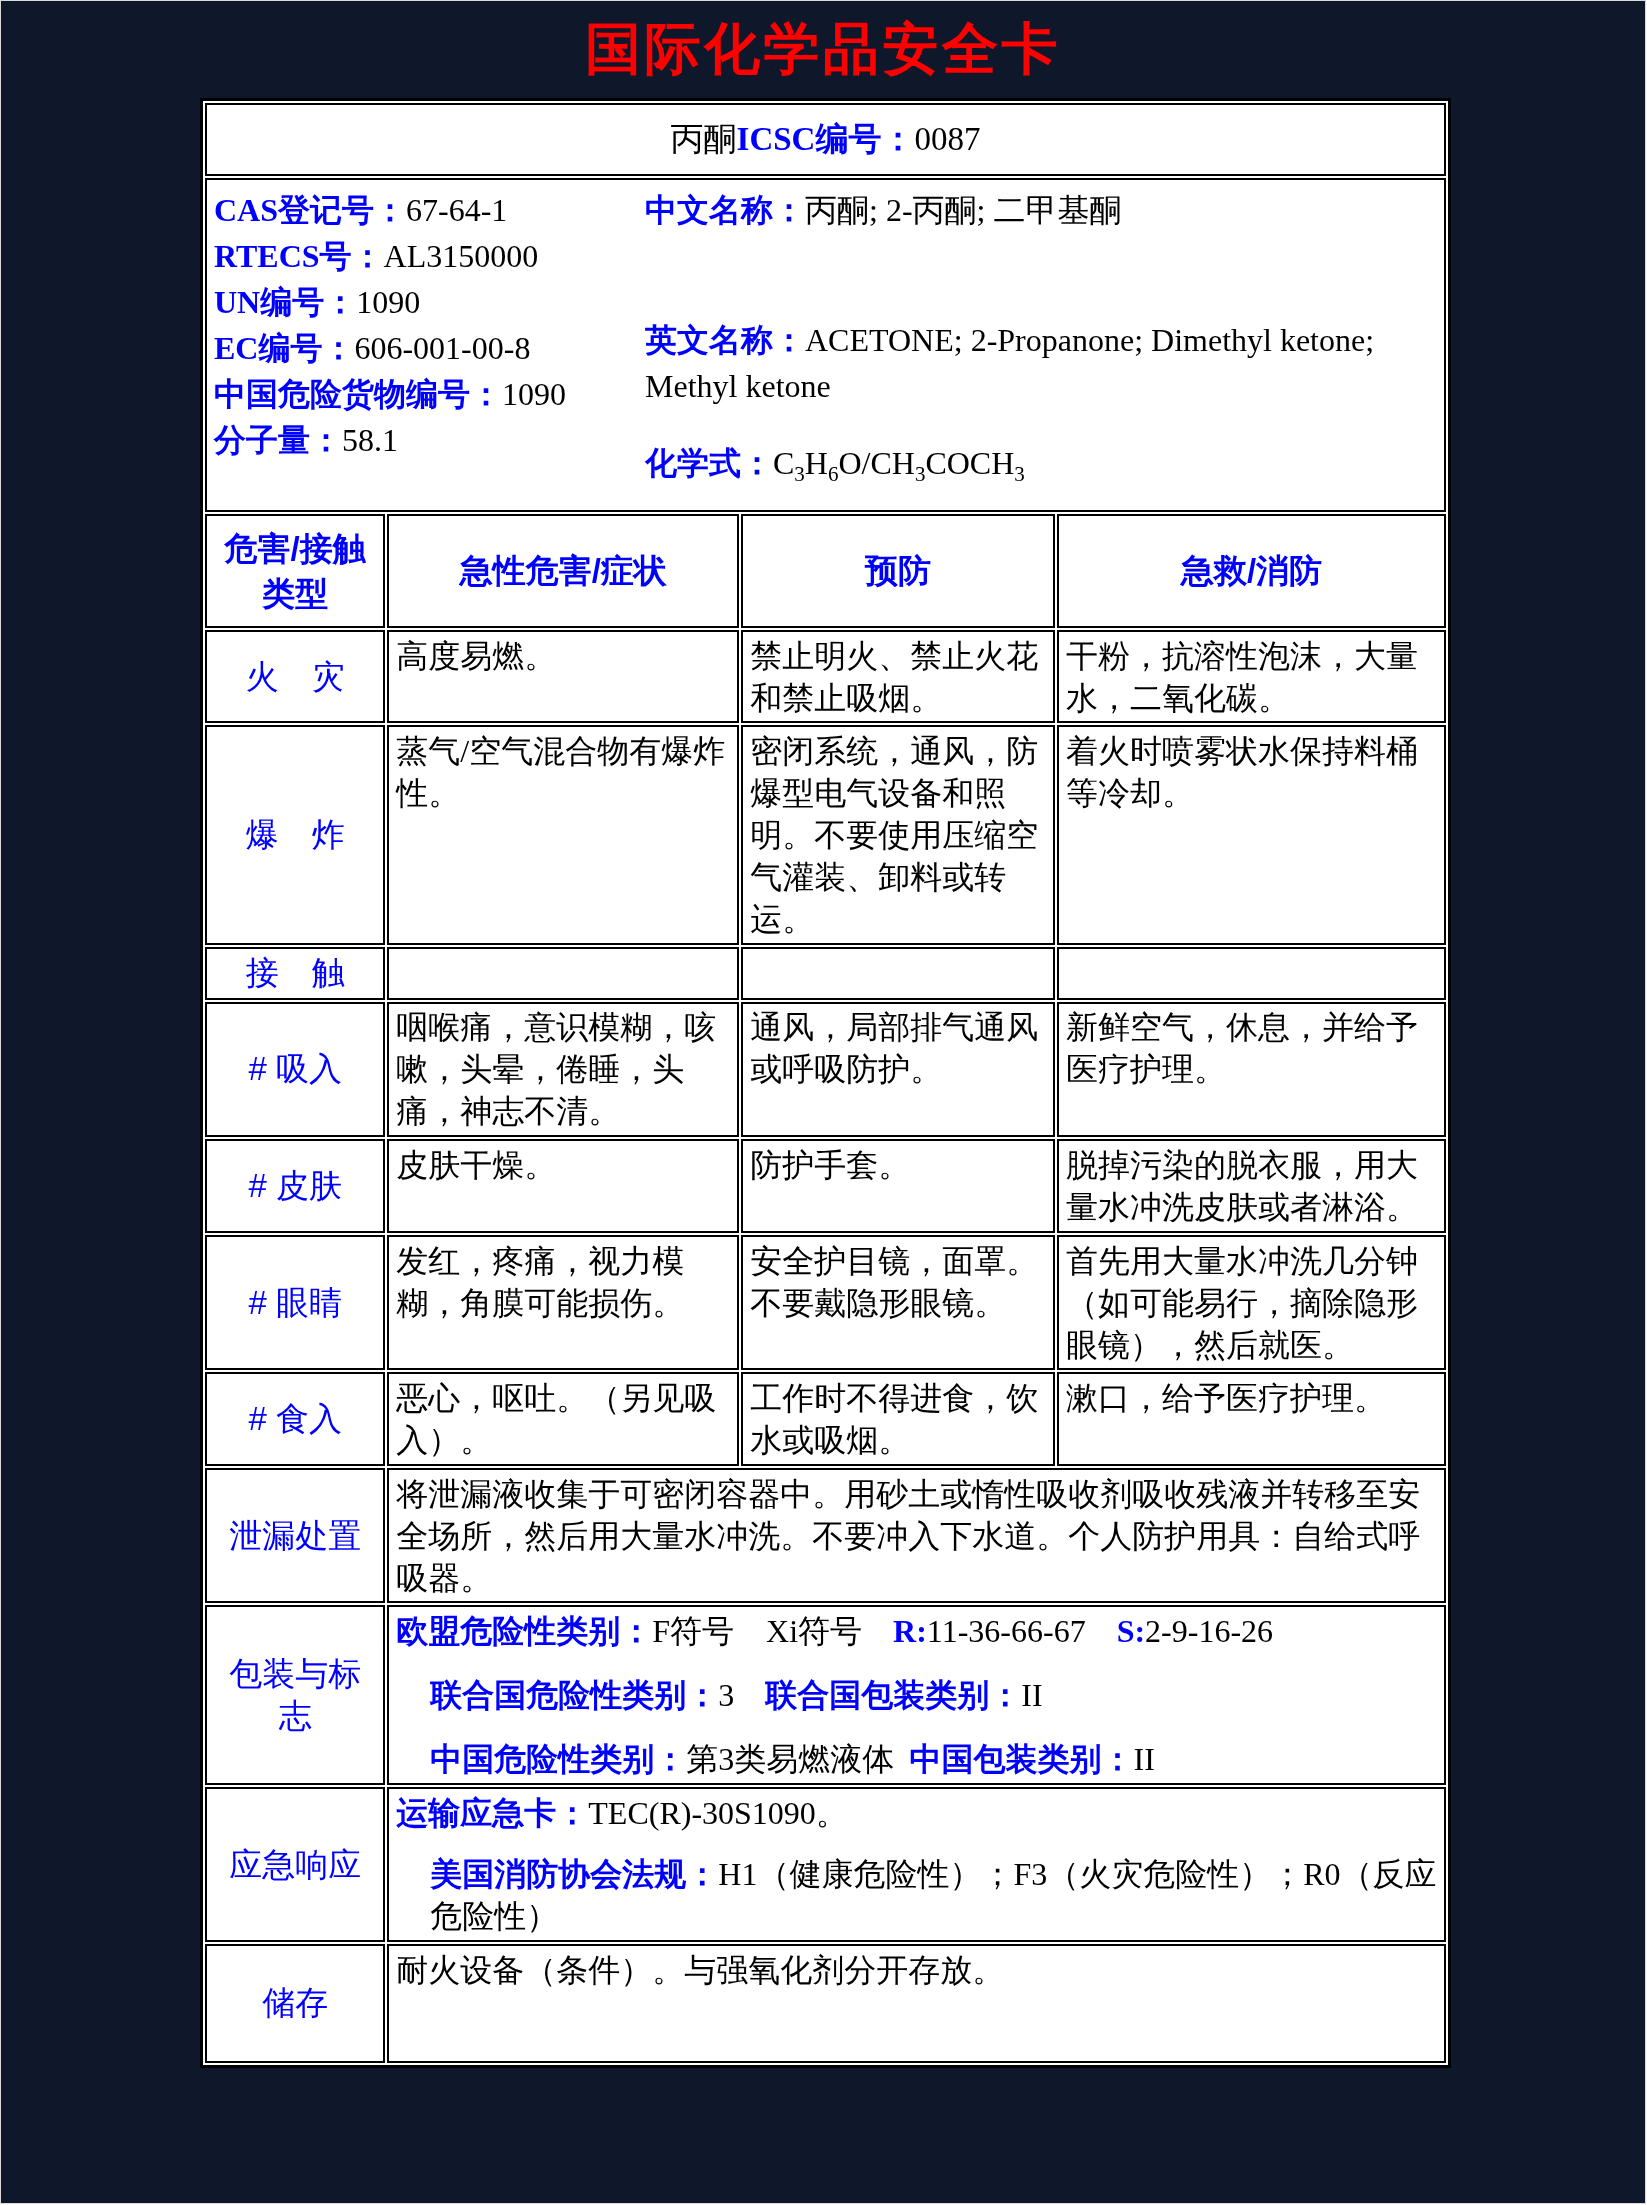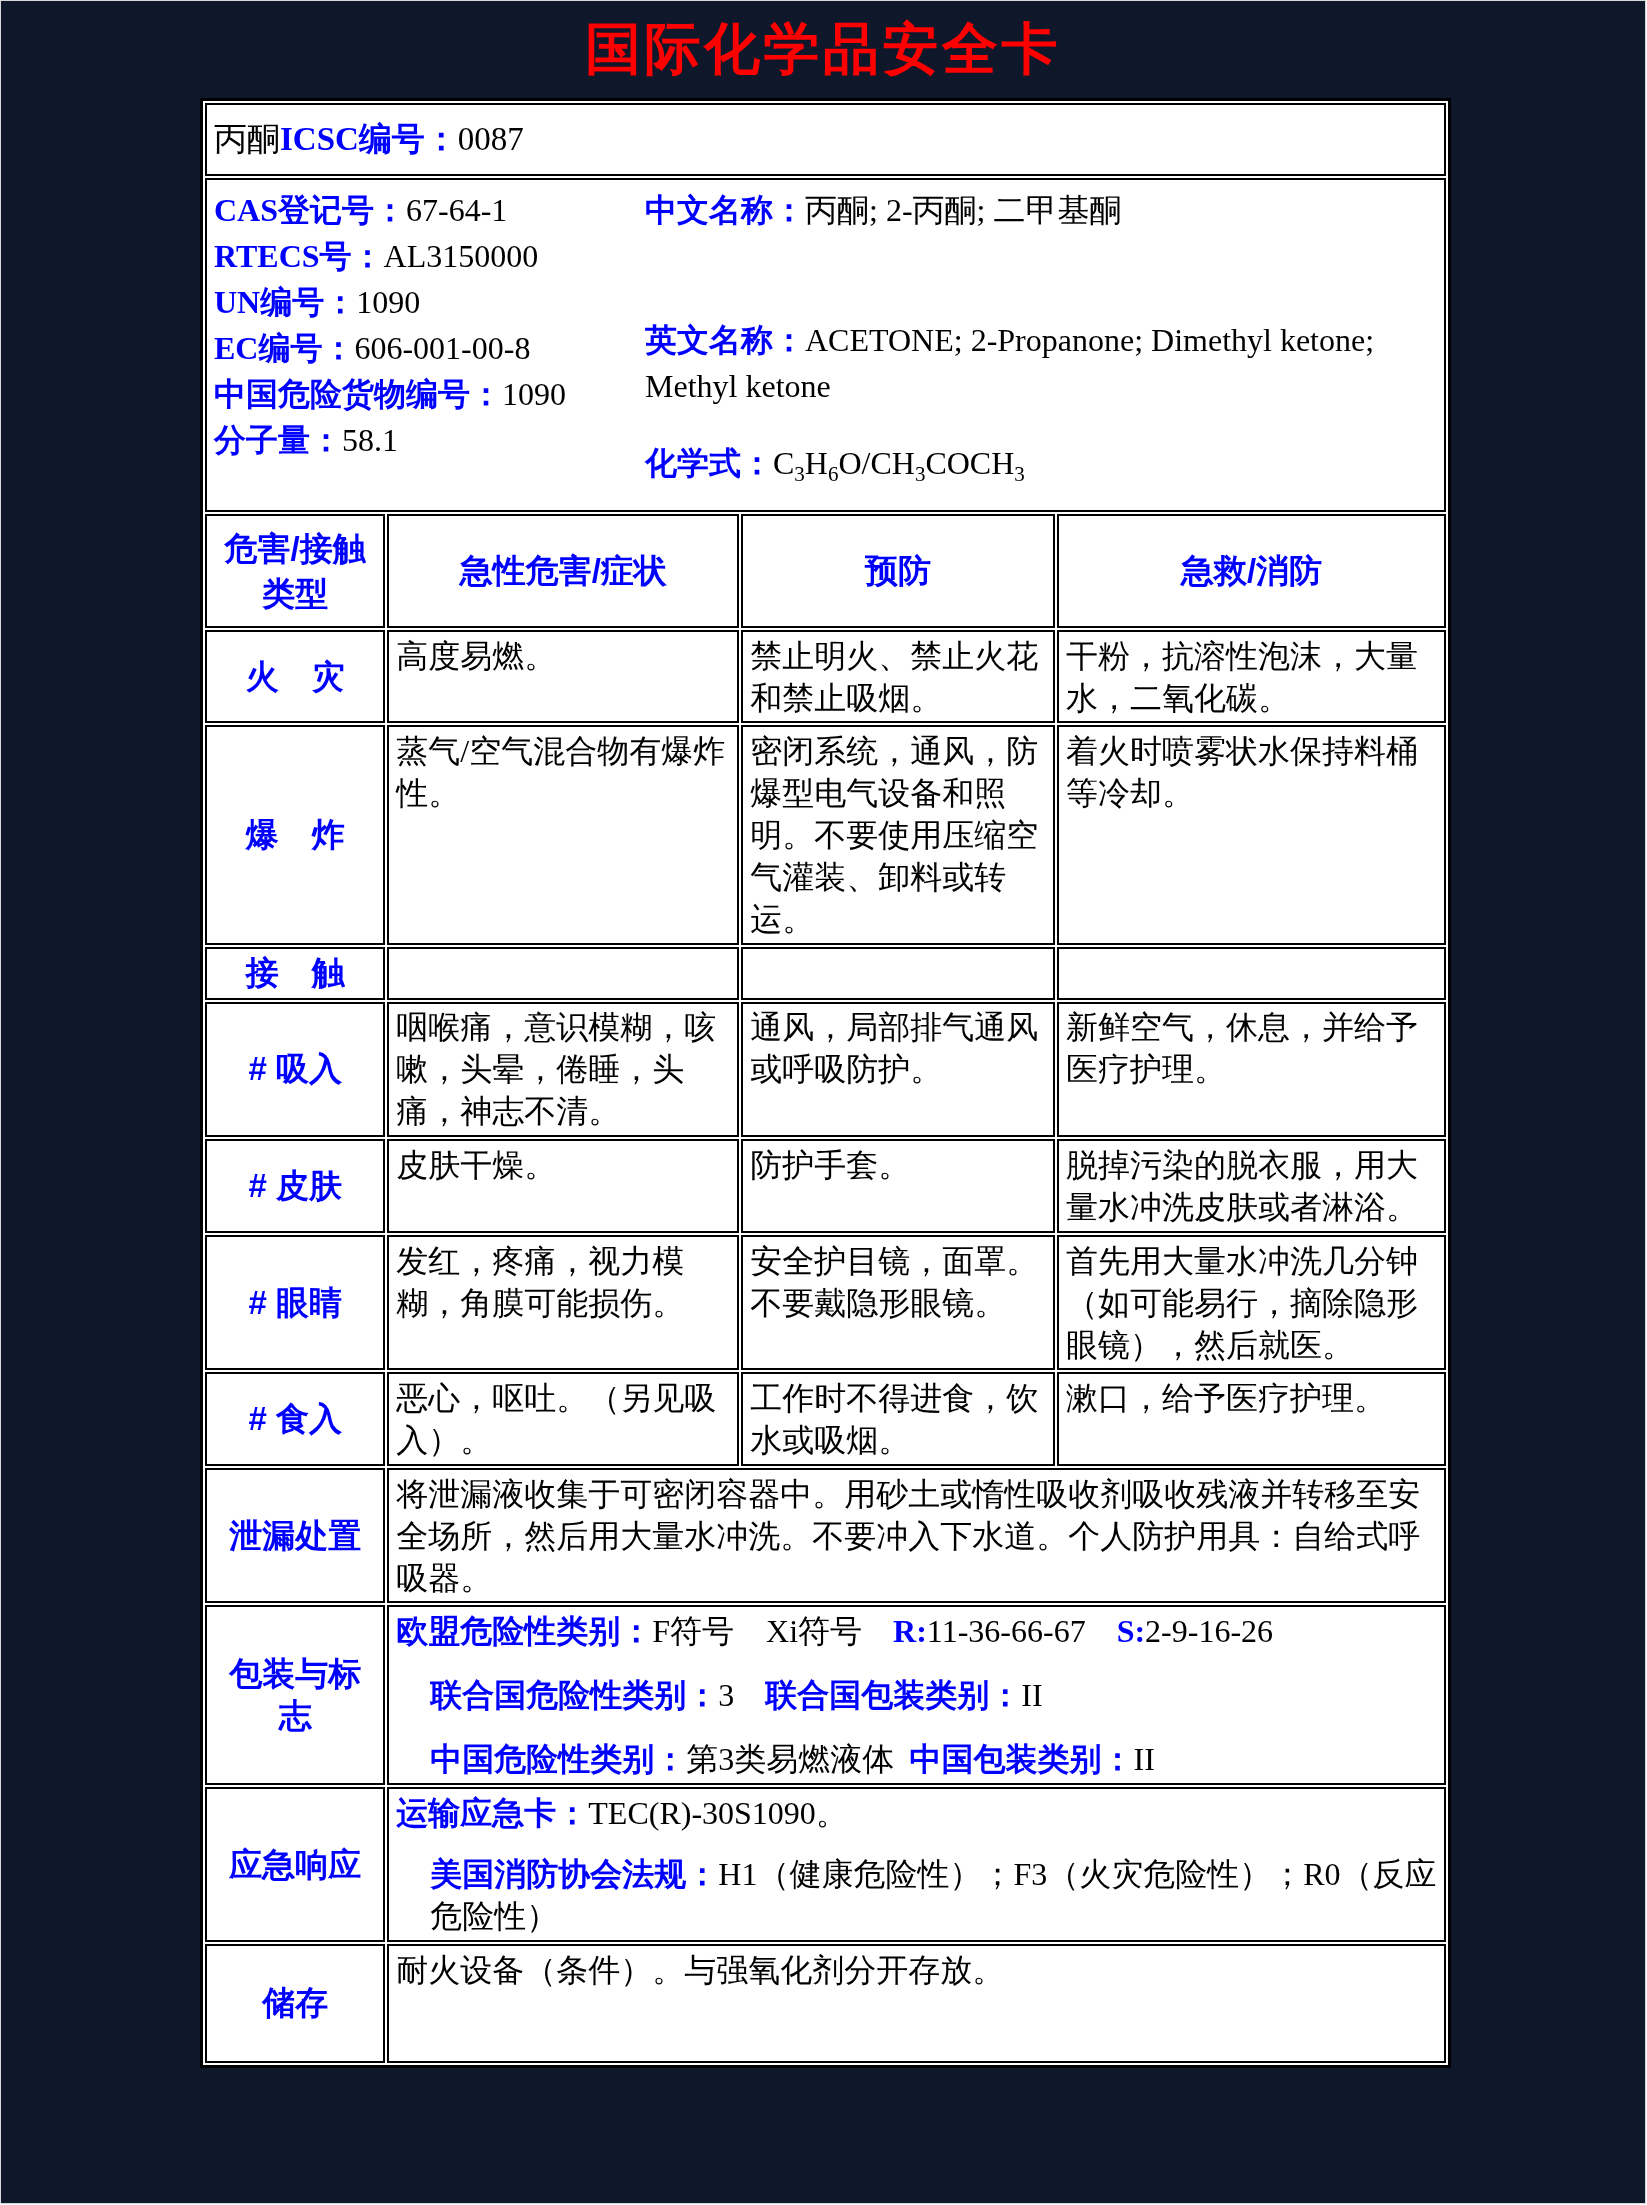--- a/index.html
+++ b/index.html
@@ -36,21 +36,21 @@
     overflow-wrap:break-word;word-break:break-word;
   }
   
   .lbl{
     color:#0000ff;font-weight:bold;
     font-family:Liberation Serif, serif;
   }
   .val{color:#000;}
   
   .toprow-flex{
-    display:flex;justify-content:flex-start;align-items:center;
+    display:flex;justify-content:center;align-items:center;
     height:64px;font-size:33px;
   }
   
   .info-flex{display:flex;padding:4.2px 0 9.7px 0;}
   .info-left{width:431px;flex:none;}
   .info-right{flex:1;padding-right:7px;}
   .info-line{line-height:46px;font-size:32px;}
   .info-right .info-line.en{margin-top:84px;}
   .info-right .info-line.formula{margin-top:31px;}
   sub{font-size:21px;}
@@ -58,21 +58,21 @@
   tr.headrow td{
     height:104px;vertical-align:middle;text-align:center;
   }
   .th{
     color:#0000ff;font-weight:bold;font-size:33px;line-height:45px;
     font-family:"Liberation Sans","DejaVu Sans",sans-serif;
   }
   
   td.rowlabel{
     vertical-align:middle;text-align:center;
-    color:#0000ff;font-weight:bold;font-size:33px;
+    color:#0000ff;font-weight:normal;font-size:33px;
     font-family:"Liberation Sans","DejaVu Sans",sans-serif;
   }
   tr.contact td{height:43px;}
   tr.storage-row td{height:109px;}
   
   .para{margin:0;}
   .para + .para{margin-top:19.5px;margin-left:34px;}
   .pack .para + .para{margin-top:22px;}
   .gap-s{margin-left:15.3px;}
   .gap-m{margin-left:31px;}

